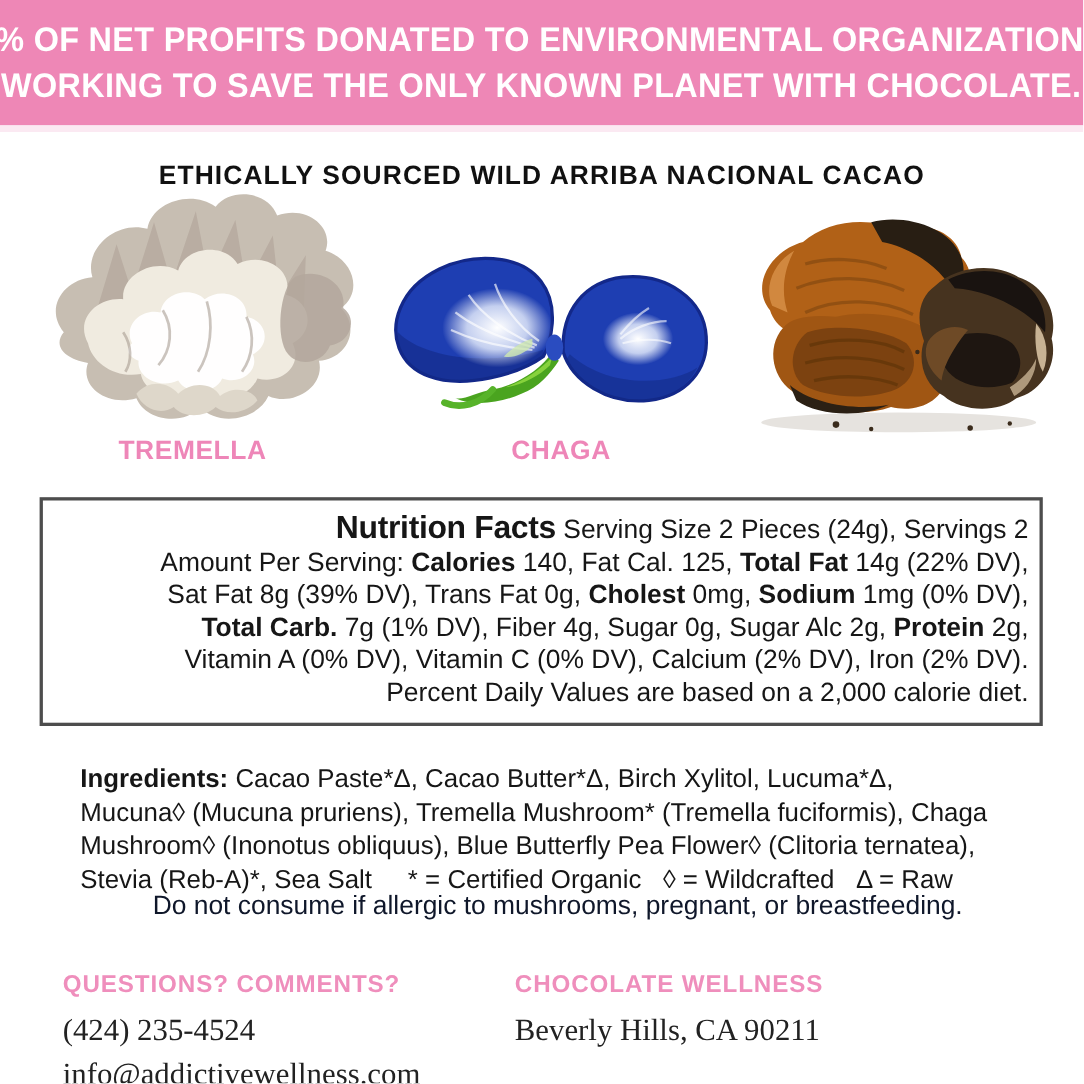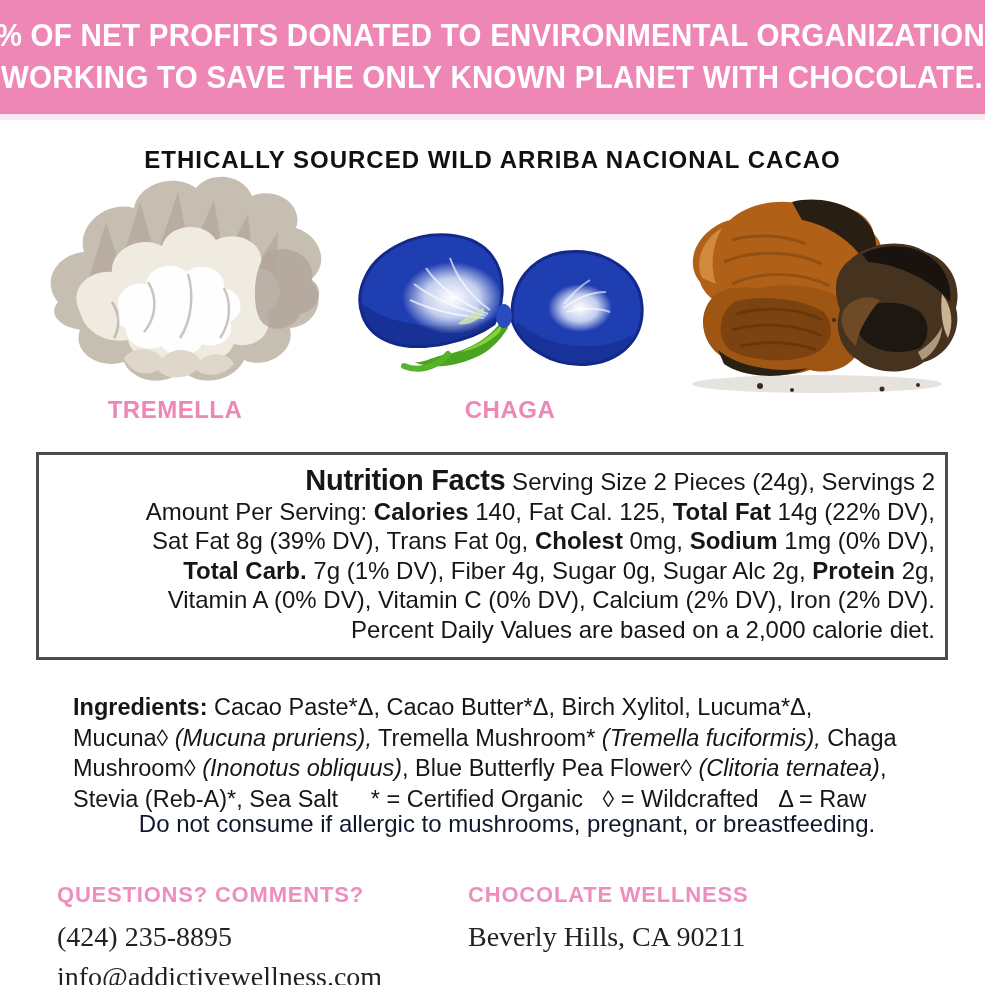--- a/index.html
+++ b/index.html
@@ -27,21 +27,21 @@
   .captions{position:absolute;top:396px;left:0;width:985px;display:flex;}
   .cap{font-size:24px;font-weight:700;letter-spacing:0.5px;color:#ee86b8;text-align:center;white-space:nowrap;}
   .cap1{width:350px;}.cap2{width:315px;}.cap3{width:320px;}
 
   
   .nfbox{position:absolute;top:452px;left:36px;width:912px;box-sizing:border-box;
          border:3px solid #4d4d4d;background:#ffffff;padding:11px 10px 13px 22px;text-align:right;}
   .nfbox p{margin:0;font-size:24px;line-height:29.5px;color:#161616;}
   .nf-title{font-size:29px;letter-spacing:-0.3px;}
   .b{font-weight:700;}
-  .i{font-style:italic;}
+  .i{}
 
   
   .ingredients{position:absolute;top:692px;left:57px;width:900px;margin-left:16px;}
   .ingredients p{margin:0;font-size:23.5px;line-height:30.5px;color:#161616;}
 
   
   .warnings{position:absolute;top:808px;left:57px;width:900px;font-size:24px;line-height:31.5px;color:#0f172a;text-align:center;}
 
   
   .footer{position:absolute;top:882px;left:0;width:985px;height:103px;padding-left:20px;}
@@ -169,21 +169,21 @@
   </section>
 
   <section class="warnings">
     <div>Do not consume if allergic to mushrooms, pregnant, or breastfeeding.</div>
   </section>
 
   <footer class="footer">
     <div class="fcol fcol-left">
       <div class="f-head">QUESTIONS? COMMENTS?</div>
       <div class="f-body">
-        <div>(424) 235-8895</div>
+        <div>(424) 235-4524</div>
         <div>info@addictivewellness.com</div>
       </div>
     </div>
     <div class="fcol fcol-right">
       <div class="f-head">CHOCOLATE WELLNESS</div>
       <div class="f-body">
         <div>Beverly Hills, CA 90211</div>
       </div>
     </div>
   </footer>

